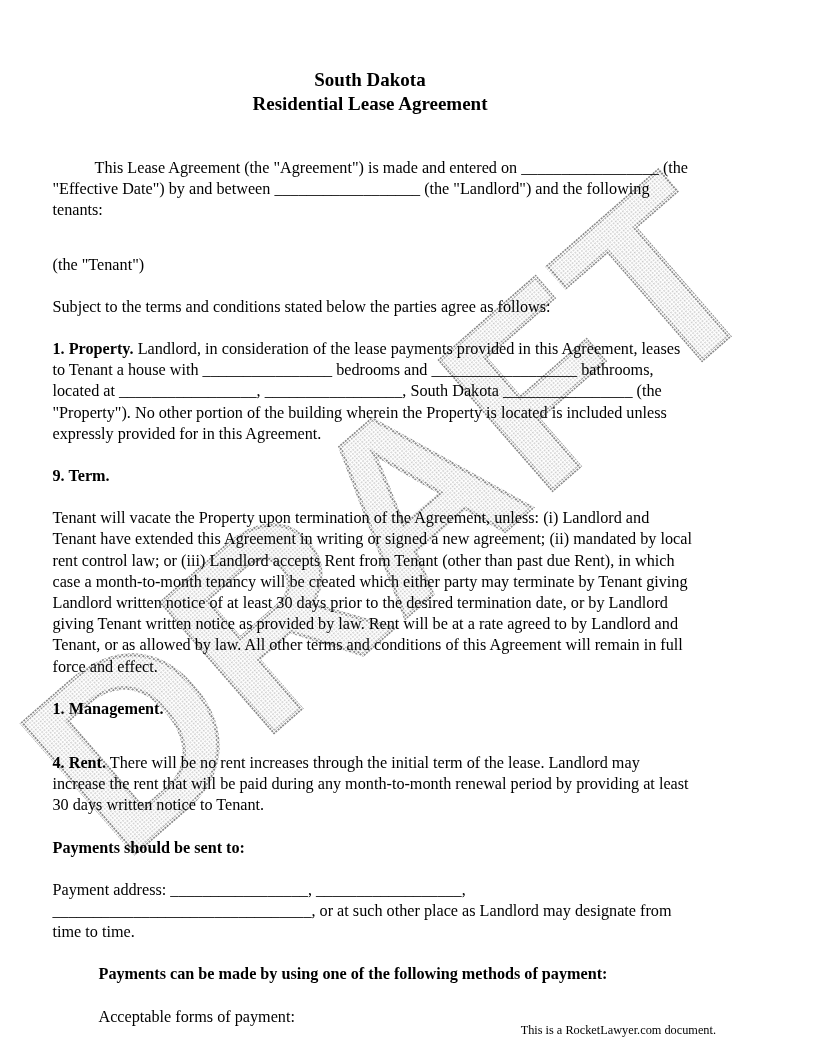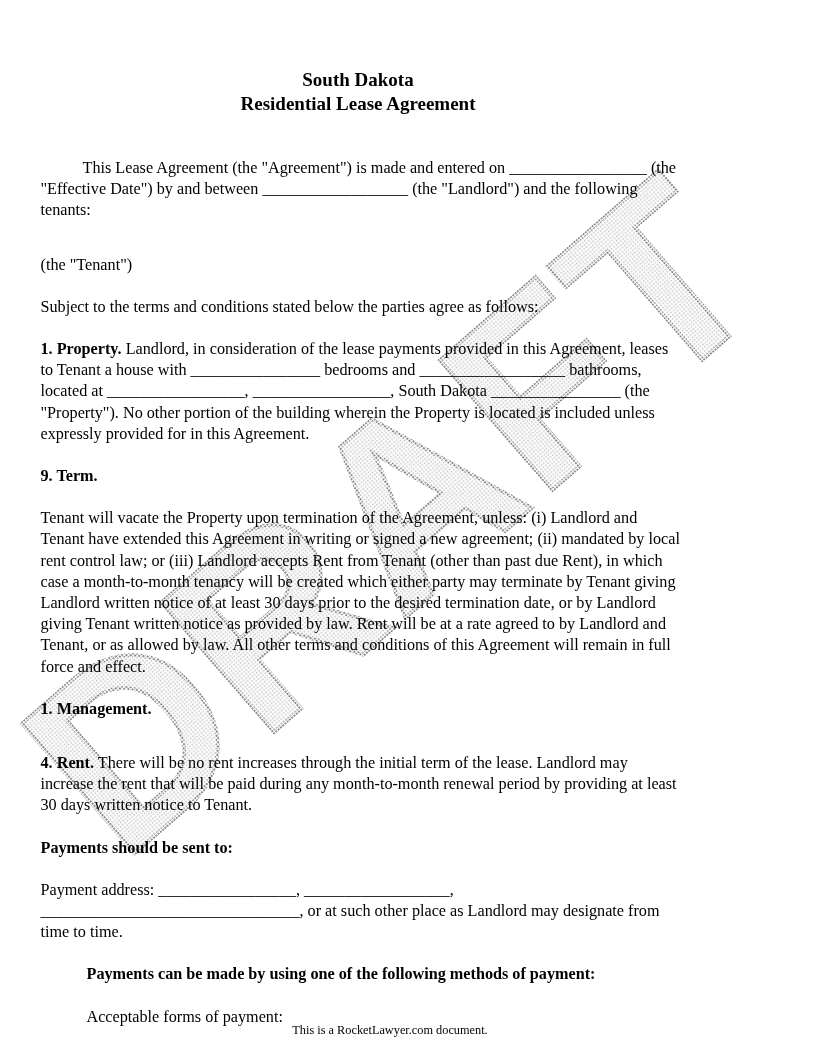--- a/index.html
+++ b/index.html
@@ -39,21 +39,21 @@
   .wm-text {
     font-family: "Liberation Sans", "DejaVu Sans", sans-serif;
     font-weight: bold;
     font-size: 250px;
     letter-spacing: 4px;
   }
 
   
   #content {
     position: absolute;
-    left: 0;
+    left: 12px;
     top: 0;
     width: 716px;
     z-index: 10;
   }
   .doc-title {
     text-align: center;
     font-size: 19px;
     font-weight: bold;
     line-height: 24px;
     margin: 0;
@@ -78,25 +78,24 @@
   .gap-xl { height: 42px; }
   .indent-first { text-indent: 42px; }
   .indent-block { padding-left: 46px; }
   b, .bold { font-weight: bold; text-align: right; }
   .blank { white-space: pre; }
   .footer-note {
     position: absolute;
     left: 0;
     top: 1022px;
     width: 716px;
-    text-align: center;
+    text-align: right;
     font-size: 12.3px;
     line-height: 16px;
     z-index: 10;
-    margin-left: 32px;
   }
 </style>
 </head>
 <body>
 
 <div id="page">
 
   <div id="watermark-layer">
     <svg viewBox="0 0 816 1056" xmlns="http://www.w3.org/2000/svg" aria-hidden="true">
       <defs>

